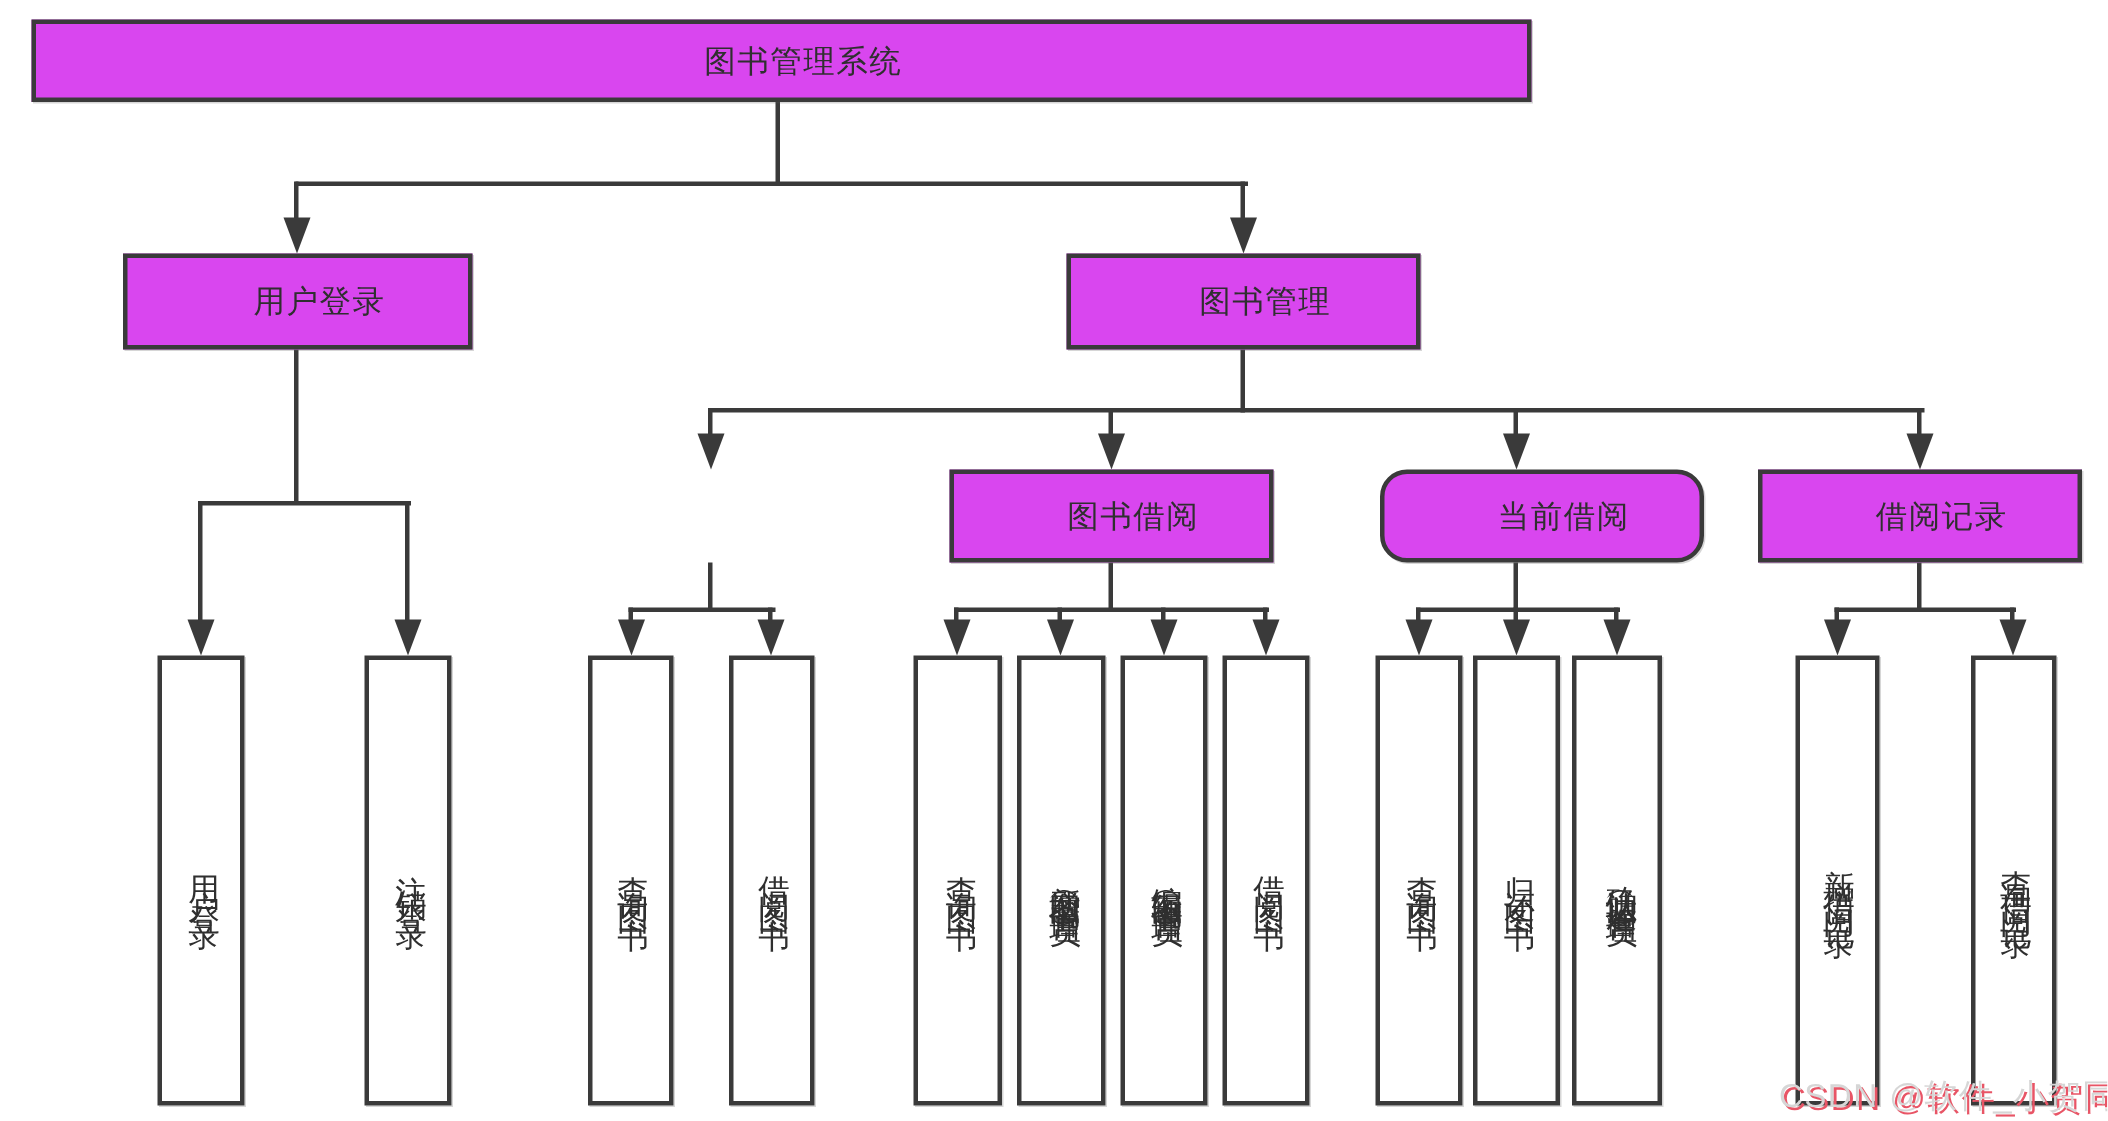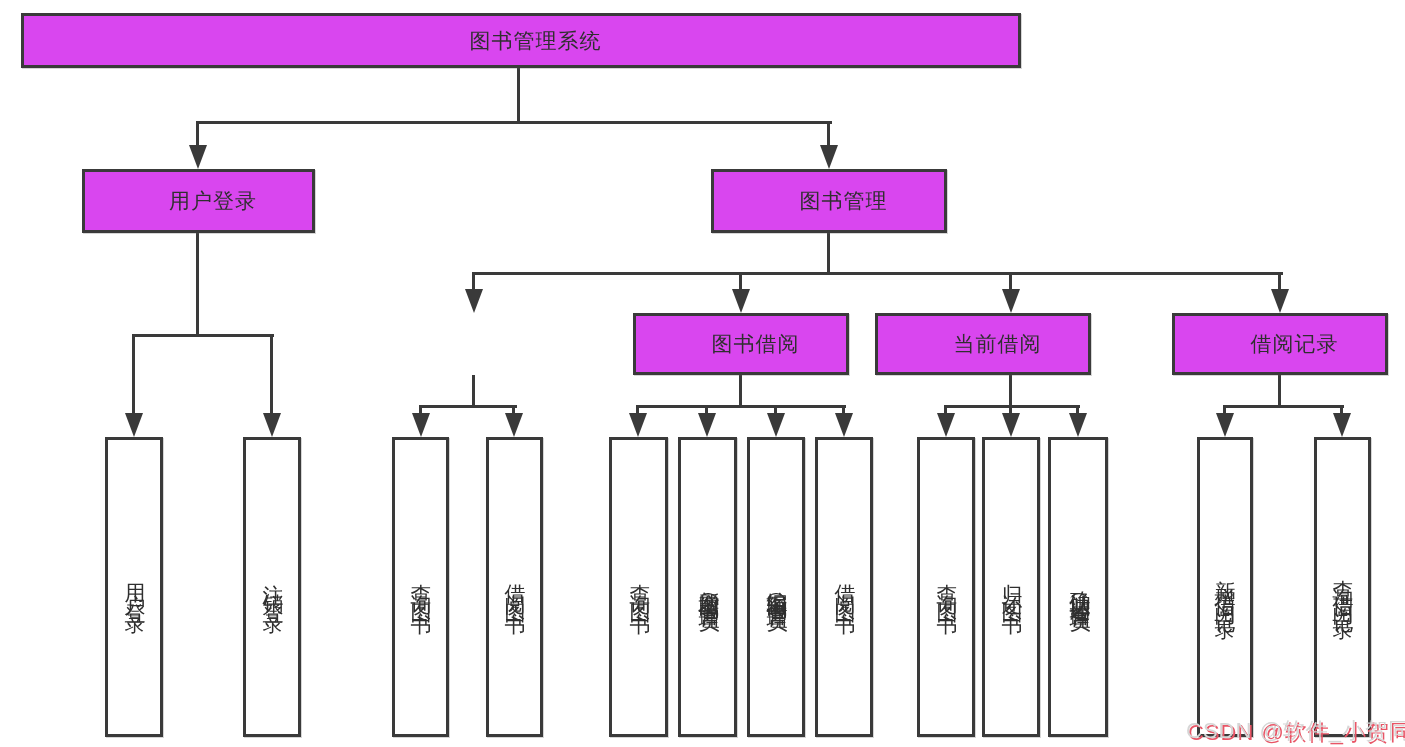--- a/index.html
+++ b/index.html
@@ -72,21 +72,21 @@
 <body>
 
 <div id="canvas">
 
   <div class="box" style="left:21px; top:13px; width:1000px; height:55px;">图书管理系统</div>
 
   <div class="box" style="left:82px; top:169px; width:233px; height:64px;">用户登录</div>
   <div class="box" style="left:711px; top:169px; width:236px; height:64px;">图书管理</div>
 
   <div class="box" style="left:633px; top:313px; width:216px; height:62px;">图书借阅</div>
-  <div class="box" style="left:875px; top:313px; width:216px; height:62px;">当前借阅</div>
+  <div class="box" style="left:920px; top:313px; width:216px; height:62px;border-radius:18px;">当前借阅</div>
   <div class="box" style="left:1172px; top:313px; width:216px; height:62px;">借阅记录</div>
 
   <div class="leaf ls-wide" style="left:105px; width:58px;">用户登录</div>
   <div class="leaf ls-wide" style="left:243px; width:58px;">注销登录</div>
 
   <div class="leaf ls-wide" style="left:392px; width:57px;">查询图书</div>
   <div class="leaf ls-wide" style="left:486px; width:57px;">借阅图书</div>
 
   <div class="leaf ls-wide" style="left:609px; width:59px;">查询图书</div>
   <div class="leaf ls-tight" style="left:678px; width:59px;">新增图书（管理员）</div>

